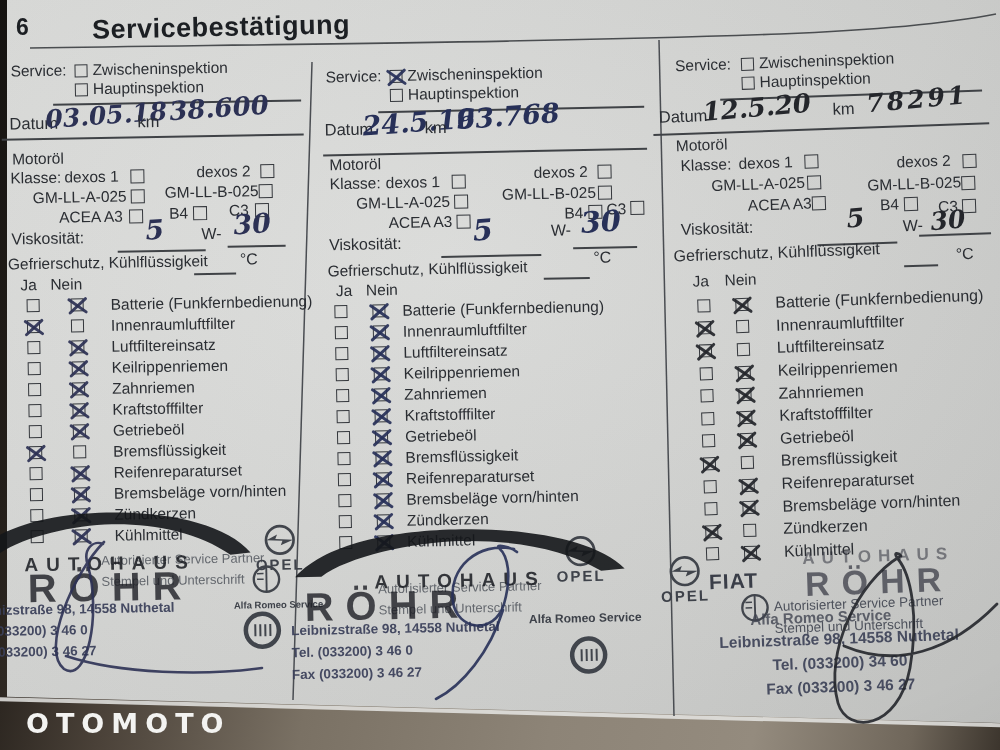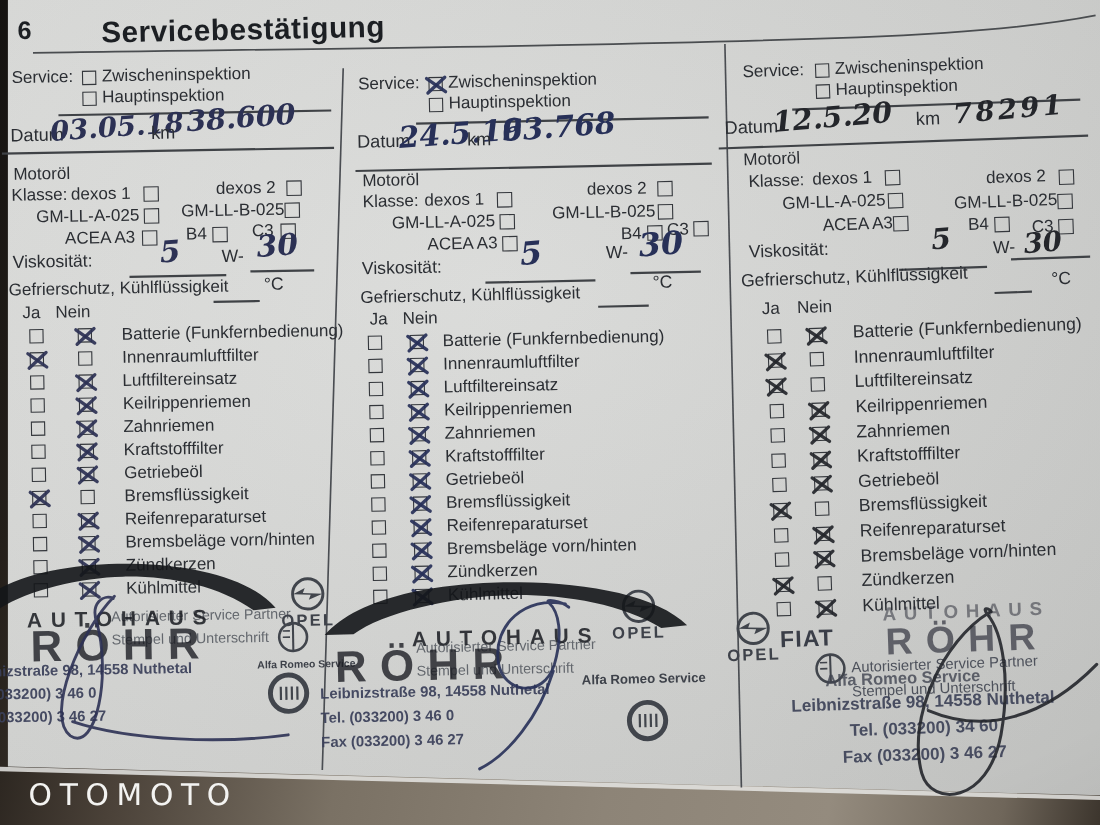--- a/index.html
+++ b/index.html
@@ -13,21 +13,21 @@
     background:radial-gradient(120% 100% at 45% 35%,rgba(255,255,255,0.10),rgba(0,0,0,0.05) 70%,rgba(0,0,0,0.14) 100%);
     clip-path:polygon(0.7% 0%,100% 0%,100% 96.4%,0.7% 92.9%);}
   .page-edge{position:absolute;left:-5px;top:697px;width:1015px;height:4px;background:#e6e6e4;opacity:.85;
     transform:rotate(1.5deg);transform-origin:left center;z-index:2;}
   .rules-svg,.sig-svg{position:absolute;left:0;top:0;z-index:3;}
   .sig-svg{z-index:8;pointer-events:none;}
 
   .page-num{position:absolute;left:16px;top:14px;font-size:23px;font-weight:bold;color:#1c1f23;z-index:4;}
   .page-title{position:absolute;left:92px;top:12px;font-size:27px;font-weight:bold;color:#1c1f23;
     letter-spacing:0.5px;transform:rotate(-1.2deg);z-index:4;}
-  .watermark{position:absolute;left:26px;top:708px;font-size:27px;font-weight:normal;color:#f3f3f1;
+  .watermark{position:absolute;left:26px;top:708px;font-size:27px;font-weight:bold;color:#f3f3f1;
     letter-spacing:7px;z-index:9;font-family:"DejaVu Sans",sans-serif;}
 
   .col{position:absolute;z-index:4;}
   .col-1{left:6px;top:52px;width:304px;height:660px;transform:rotate(-1deg);--ink:#2c3154;}
   .col-2{left:326px;top:55px;width:330px;height:660px;transform:rotate(-1.2deg);--ink:#273058;}
   .col-3{left:660px;top:38px;width:340px;height:680px;transform:rotate(-2deg);--ink:#24262b;}
 
   .lbl{position:absolute;font-size:15.5px;color:#2b2e33;white-space:nowrap;}
   .uline{position:absolute;height:1.6px;background:#3f4246;}
   .box{position:absolute;width:13px;height:13px;border:1.8px solid #34373c;background:transparent;box-sizing:border-box;}

